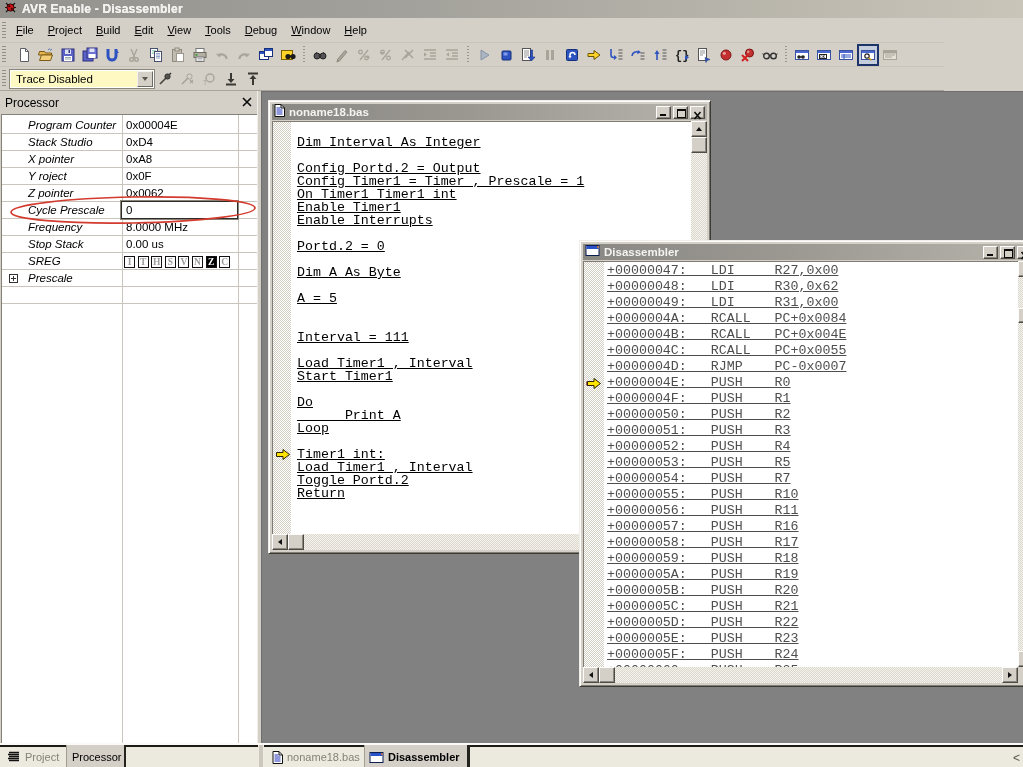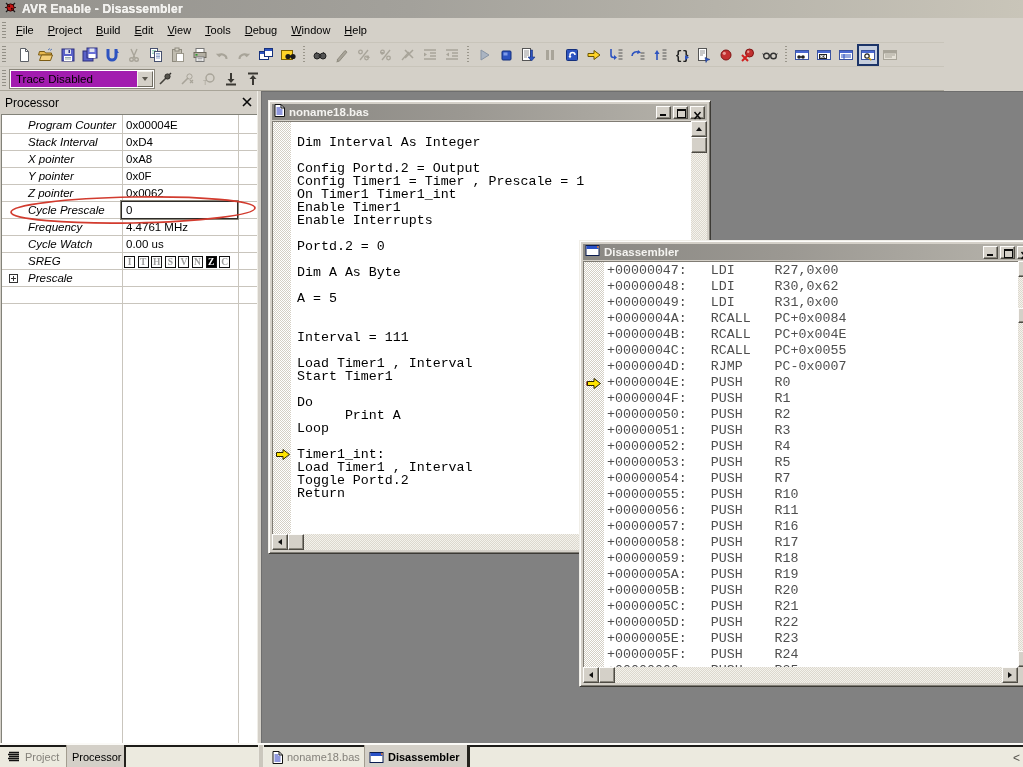--- a/index.html
+++ b/index.html
@@ -24,21 +24,21 @@
   .menu-item .accel { text-decoration:underline; }
 
   
   #toolbar1 { top:43px; height:24px; border-bottom:1px solid #c8c4ba; }
   #toolbar2 { top:67px; height:24px; border-bottom:1px solid #a9a599; }
   .tbtn { width:22px; height:22px; display:flex; align-items:center; justify-content:center; flex:none; }
   .tbtn.pressed { border:2px solid #1c3468; background:#c6cedd; }
   .tsep { width:2px; height:18px; margin:0 4px; flex:none;
     background-image:repeating-linear-gradient(180deg,#9a968b 0 1px,transparent 1px 3px); }
   .combo { width:144px; height:18px; border:1px solid #fff; outline:1px solid #8a867b;
-    background:#a21caf; display:flex; align-items:center; position:relative; }
+    background:#fef9c3; display:flex; align-items:center; position:relative; }
   .combo .cval { font-size:11.5px; padding-left:5px; color:#000; flex:1; }
   .combo .cbtn { width:16px; height:16px; background:#d4d0c8; border:1px solid;
     border-color:#f4f2ec #6e6a60 #6e6a60 #f4f2ec; display:flex; align-items:center; justify-content:center; }
   .combo .cbtn:after { content:""; border:3px solid transparent; border-top:4px solid #5a574e; margin-top:4px; }
 
   
   #workspace { position:absolute; left:0; top:91px; width:1023px; height:652px; }
 
   
   #left-panel { position:absolute; left:0; top:0; width:257px; height:652px; background:#d4d0c8; }
@@ -88,21 +88,21 @@
   .wbtn.minb:after { content:""; position:absolute; left:3px; bottom:2px; width:6px; height:2px; background:#0a0a0a; }
   .wbtn.maxb:after { content:""; position:absolute; left:2.5px; top:2px; width:7px; height:6px;
     border:1px solid #0a0a0a; border-top-width:2px; }
   .child-body { position:relative; margin-top:1px; }
   .scrollwrap { position:absolute; left:0; top:0; right:16px; bottom:16px;
     border-top:1px solid #807c74; border-left:1px solid #807c74; background:#fff; overflow:hidden; }
   .gutter { position:absolute; left:0; top:0; bottom:0; background-color:#fff;
     background-image:linear-gradient(45deg,#d4cfc4 25%,transparent 25%,transparent 75%,#d4cfc4 75%),
       linear-gradient(45deg,#d4cfc4 25%,transparent 25%,transparent 75%,#d4cfc4 75%);
     background-size:2px 2px; background-position:0 0,1px 1px; }
-  pre.codeview { position:absolute; left:0; top:0; font-family:"Liberation Mono", monospace; }
+  pre.codeview { position:absolute; left:0; top:0; font-family:"Liberation Mono", monospace;text-decoration:underline; }
   .exec-arrow { position:absolute; }
 
   .vscroll { position:absolute; right:0; top:0; bottom:16px; width:16px; background-color:#f4f2ec;
     background-image:conic-gradient(#dcd8ce 25%, transparent 0 50%, #dcd8ce 0 75%, transparent 0);
     background-size:2px 2px; }
   .hscroll { position:absolute; left:0; bottom:0; right:16px; height:16px; background-color:#f4f2ec;
     background-image:conic-gradient(#dcd8ce 25%, transparent 0 50%, #dcd8ce 0 75%, transparent 0);
     background-size:2px 2px; }
   .corner { position:absolute; right:0; bottom:0; width:16px; height:16px; background:#d4d0c8; }
   .sbtn { position:absolute; width:16px; height:16px; background:#d4d0c8; border:1px solid;
@@ -600,47 +600,47 @@
       </div>
       <div class="panel-body" id="proc-body">
         <div class="vline" style="left:120px"></div>
         <div class="vline" style="left:236px"></div>
         <div id="proc-rows">
             <div class="prow" style="top: 2px;">
               <span class="plabel">Program Counter</span>
               <span class="pvalue">0x00004E</span>
             </div>
             <div class="prow" style="top: 19px;">
-              <span class="plabel">Stack Interval</span>
+              <span class="plabel">Stack Studio</span>
               <span class="pvalue">0xD4</span>
             </div>
             <div class="prow" style="top: 36px;">
               <span class="plabel">X pointer</span>
               <span class="pvalue">0xA8</span>
             </div>
             <div class="prow" style="top: 53px;">
-              <span class="plabel">Y pointer</span>
+              <span class="plabel">Y roject</span>
               <span class="pvalue">0x0F</span>
             </div>
             <div class="prow" style="top: 70px; padding-left: 37px;">
               <span class="plabel">Z pointer</span>
               <span class="pvalue">0x0062</span>
             </div>
             <div class="prow" style="top: 87px;">
               <span class="plabel">Cycle Prescale</span>
               <span class="editbox">
                 <span>0</span>
               </span>
             </div>
             <div class="prow" style="top: 104px;">
               <span class="plabel">Frequency</span>
-              <span class="pvalue">4.4761 MHz</span>
+              <span class="pvalue">8.0000 MHz</span>
             </div>
             <div class="prow" style="top: 121px;">
-              <span class="plabel">Cycle Watch</span>
+              <span class="plabel">Stop Stack</span>
               <span class="pvalue">0.00 us</span>
             </div>
             <div class="prow" style="top: 138px; padding-left: 13px;">
               <span class="plabel">SREG</span>
               <span class="sregbox" style="left:122px">I</span>
               <span class="sregbox" style="left:135.6px">T</span>
               <span class="sregbox" style="left:149.2px">H</span>
               <span class="sregbox" style="left:162.8px">S</span>
               <span class="sregbox" style="left:176.4px">V</span>
               <span class="sregbox" style="left:190px">N</span>

